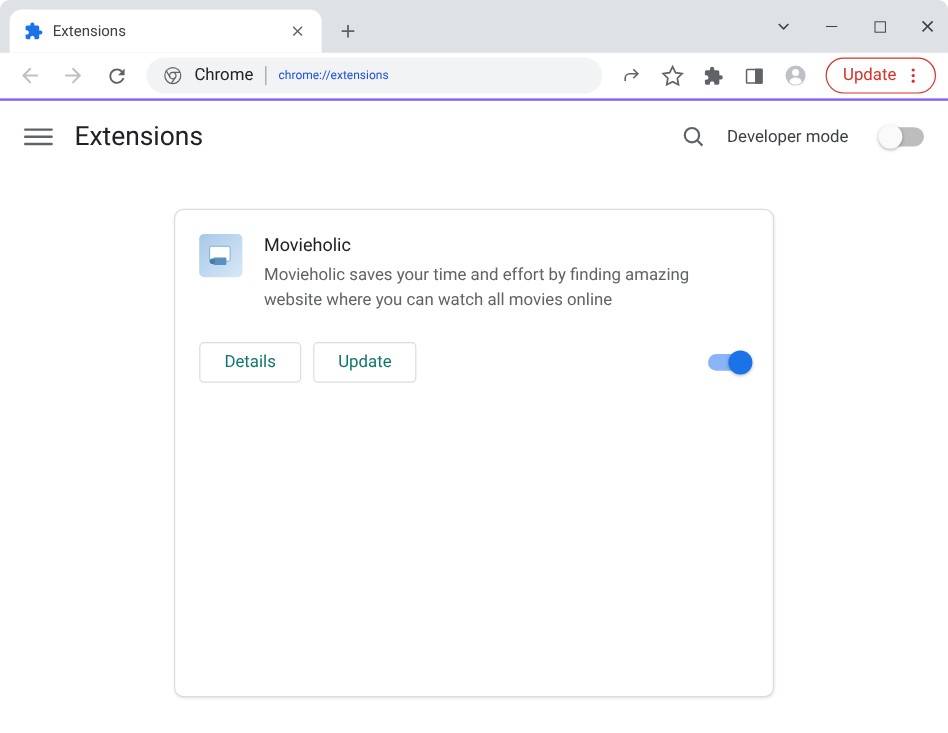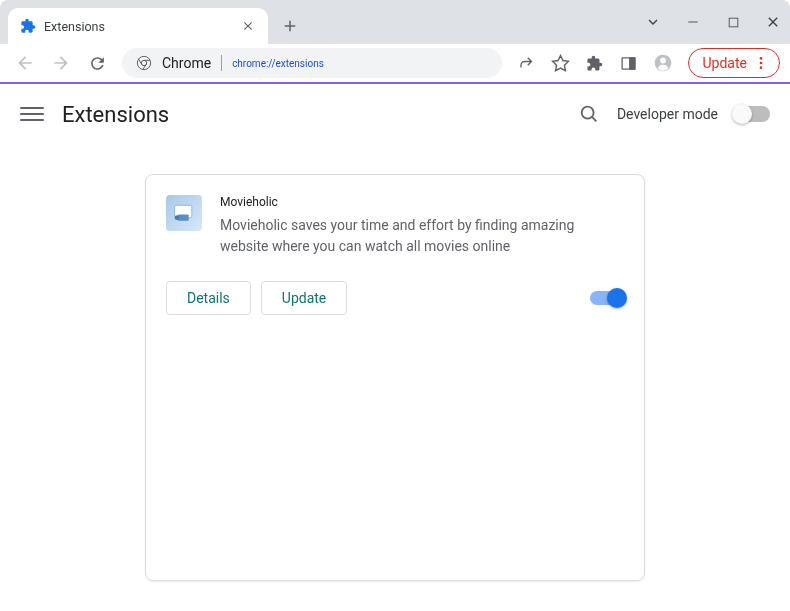--- a/index.html
+++ b/index.html
@@ -35,31 +35,31 @@
 .action-icons { display: flex; align-items: center; gap: 4px; }
 .action-btn { width: 30px; height: 30px; display: flex; align-items: center; justify-content: center; cursor: pointer; border-radius: 50%; color: #5f6368; }
 .update-btn { height: 30px; border: 1px solid #d93025; color: #d93025; border-radius: 15px; padding: 0 10px 0 14px; display: flex; align-items: center; gap: 6px; font-size: 14px; cursor: pointer; margin-left: 6px; }
 
 
 .ext-header { height: 60px; display: flex; align-items: center; padding: 0 20px; color: #3c4043; }
 .hamburger { width: 24px; height: 24px; display: flex; flex-direction: column; justify-content: center; gap: 4px; margin-right: 18px; cursor: pointer; }
 .hamburger span { height: 2px; background: #5f6368; border-radius: 1px; }
 .ext-title { font-size: 22px; font-weight: 400; color: #202124; flex: 1; }
 .search-btn { width: 36px; height: 36px; display: flex; align-items: center; justify-content: center; cursor: pointer; color: #5f6368; margin-right: 10px; }
-.dev-label { font-size: 14px; color: #3c4043; margin-right: 16px; }
+.dev-label { font-size: 14px; color: #3c4043; margin-right: 27px; }
 .dev-toggle { width: 36px; height: 16px; background: #bdbdbd; border-radius: 10px; position: relative; cursor: pointer; }
 .dev-toggle::after { content: ''; position: absolute; width: 20px; height: 20px; background: #fafafa; border-radius: 50%; top: -2px; left: -2px; box-shadow: 0 1px 3px rgba(0,0,0,0.3); }
 
 
 .content { flex: 1; padding: 30px 60px; display: flex; justify-content: center; }
 .ext-card { width: 500px; background: #fff; border: 1px solid #dadce0; border-radius: 8px; padding: 20px; box-shadow: 0 1px 2px rgba(60,64,67,0.1); }
 .card-top { display: flex; gap: 18px; margin-bottom: 24px; }
 .ext-icon { width: 36px; height: 36px; border-radius: 4px; background: linear-gradient(135deg, #a8c8e8, #d8e8f8); flex-shrink: 0; display: flex; align-items: center; justify-content: center; }
 .ext-info { flex: 1; }
-.ext-name { font-size: 12px; color: #202124; margin-bottom: 6px; }
+.ext-name { font-size: 15px; color: #202124; margin-bottom: 6px; }
 .ext-desc { font-size: 14px; color: #5f6368; line-height: 1.5; }
 .card-bottom { display: flex; align-items: center; gap: 10px; }
 .card-btn { border: 1px solid #dadce0; background: #fff; color: #0f766e; font-size: 14px; padding: 8px 20px; border-radius: 4px; cursor: pointer; }
 .card-bottom .spacer { flex: 1; }
 .card-toggle { width: 34px; height: 14px; background: #8ab4f8; border-radius: 10px; position: relative; cursor: pointer; }
 .card-toggle::after { content: ''; position: absolute; width: 20px; height: 20px; background: #1a73e8; border-radius: 50%; top: -3px; right: -3px; box-shadow: 0 1px 3px rgba(0,0,0,0.3); }
 </style>
 </head>
 <body>
 

